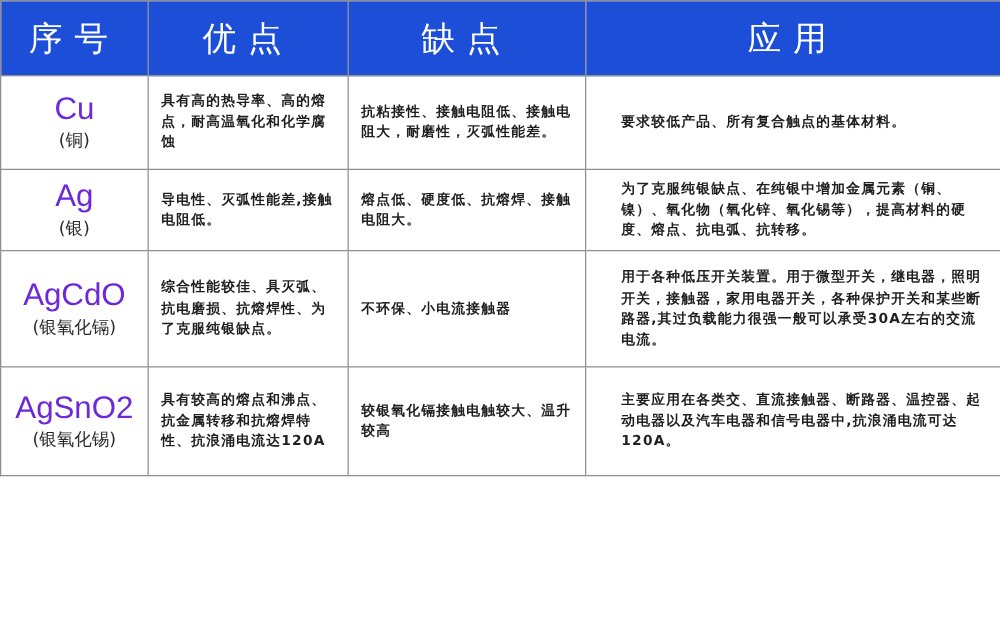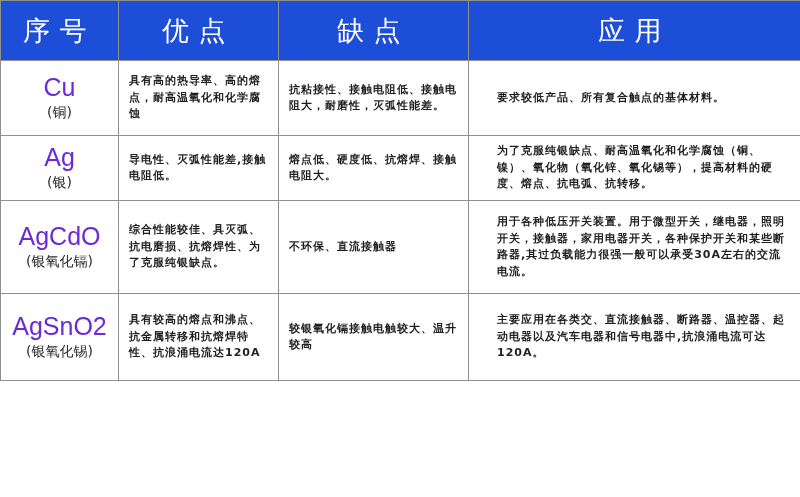--- a/index.html
+++ b/index.html
@@ -96,29 +96,29 @@
         <td class="txt">抗粘接性、接触电阻低、接触电阻大，耐磨性，灭弧性能差。</td>
         <td class="txt app">要求较低产品、所有复合触点的基体材料。</td>
       </tr>
       <tr class="r2">
         <td class="mat">
           <div class="mat-name">Ag</div>
           <div class="mat-sub">(银)</div>
         </td>
         <td class="txt">导电性、灭弧性能差,接触电阻低。</td>
         <td class="txt">熔点低、硬度低、抗熔焊、接触电阻大。</td>
-        <td class="txt app">为了克服纯银缺点、耐高温氧化和化学腐蚀（铜、镍）、氧化物（氧化锌、氧化锡等），提高材料的硬度、熔点、抗电弧、抗转移。</td>
+        <td class="txt app">为了克服纯银缺点、在纯银中增加金属元素（铜、镍）、氧化物（氧化锌、氧化锡等），提高材料的硬度、熔点、抗电弧、抗转移。</td>
       </tr>
       <tr class="r4">
         <td class="mat">
           <div class="mat-name">AgCdO</div>
           <div class="mat-sub">(银氧化镉)</div>
         </td>
         <td class="txt">综合性能较佳、具灭弧、抗电磨损、抗熔焊性、为了克服纯银缺点。</td>
-        <td class="txt">不环保、直流接触器</td>
+        <td class="txt">不环保、小电流接触器</td>
         <td class="txt app">用于各种低压开关装置。用于微型开关，继电器，照明开关，接触器，家用电器开关，各种保护开关和某些断路器,其过负载能力很强一般可以承受30A左右的交流电流。</td>
       </tr>
       <tr class="r5">
         <td class="mat">
           <div class="mat-name">AgSnO2</div>
           <div class="mat-sub">(银氧化锡)</div>
         </td>
         <td class="txt">具有较高的熔点和沸点、抗金属转移和抗熔焊特性、抗浪涌电流达120A</td>
         <td class="txt">较银氧化镉接触电触较大、温升较高</td>
         <td class="txt app">主要应用在各类交、直流接触器、断路器、温控器、起动电器以及汽车电器和信号电器中,抗浪涌电流可达120A。</td>

